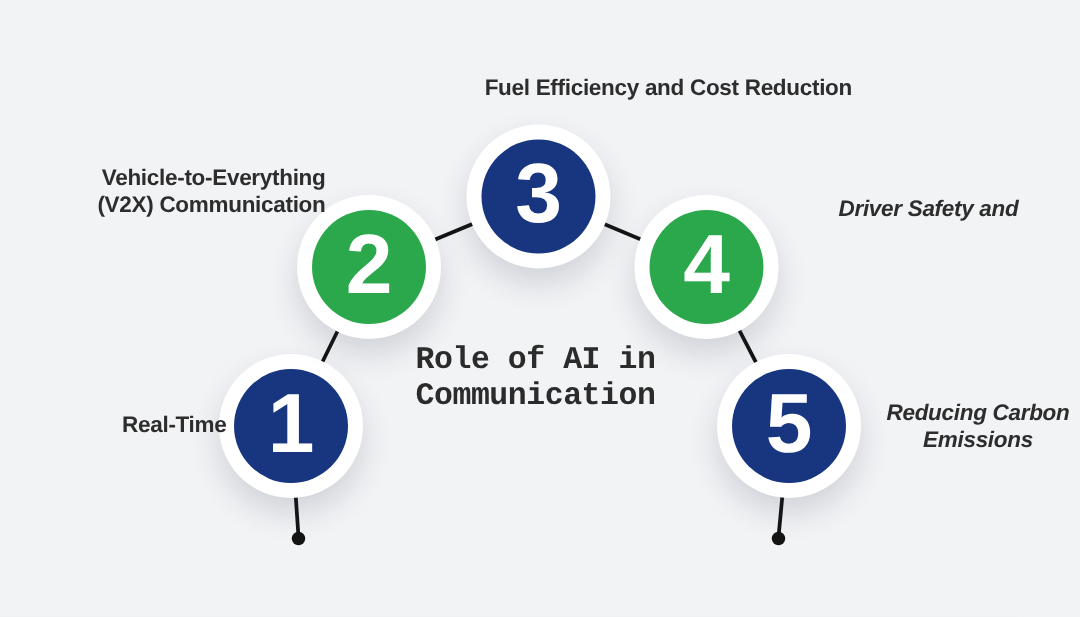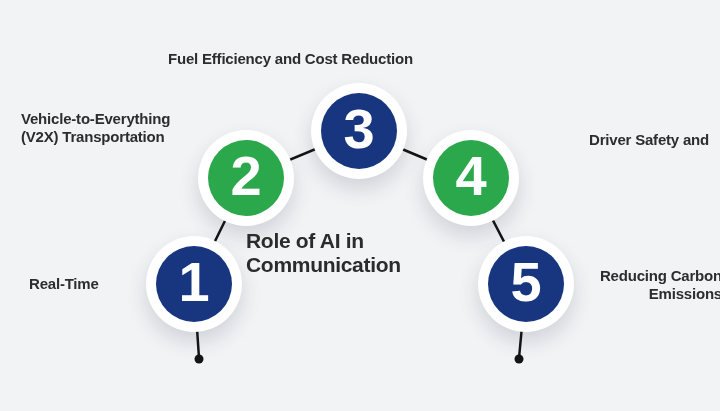--- a/index.html
+++ b/index.html
@@ -58,34 +58,35 @@
   .label {
     position: absolute;
     z-index: 3;
     color: #2d2d2d;
     font-size: 15px;
     font-weight: bold;
     line-height: 18px;
     letter-spacing: -0.2px;
   }
   .label span { display: block; }
-  .label.center-align { text-align: left; }
-  .label.left-align   { text-align: right; }
+  .label.center-align { text-align: right; }
+  .label.left-align   { text-align: center; font-style: italic; }
 
   .title {
     position: absolute;
     z-index: 3;
-    left: 246px; top: 229px;
+    left: 232px; top: 229px;
     width: 250px;
-    text-align: left;
+    text-align: center;
     color: #2b2b2b;
     font-size: 21px;
     font-weight: bold;
     line-height: 24px;
     letter-spacing: -0.3px;
+    font-family: Liberation Mono, monospace;
   }
   .title span { display: block; }
 
   
   .pos-n1 { left: 146px; top: 236px; }
   .pos-n2 { left: 198px; top: 130px; }
   .pos-n3 { left: 311px; top: 83px;  }
   .pos-n4 { left: 423px; top: 130px; }
   .pos-n5 { left: 478px; top: 236px; }
 
@@ -136,21 +137,21 @@
     <div class="node-inner blue">
       <span class="node-number">5</span>
     </div>
   </div>
 
   <div class="label center-align pos-l1">
     <span>Real-Time</span>
   </div>
   <div class="label center-align pos-l2">
     <span>Vehicle-to-Everything</span>
-    <span>(V2X) Transportation</span>
+    <span>(V2X) Communication</span>
   </div>
   <div class="label center-align pos-l3">
     <span>Fuel Efficiency and Cost Reduction</span>
   </div>
   <div class="label left-align pos-l4">
     <span>Driver Safety and</span>
   </div>
   <div class="label left-align pos-l5">
     <span>Reducing Carbon</span>
     <span>Emissions</span>

